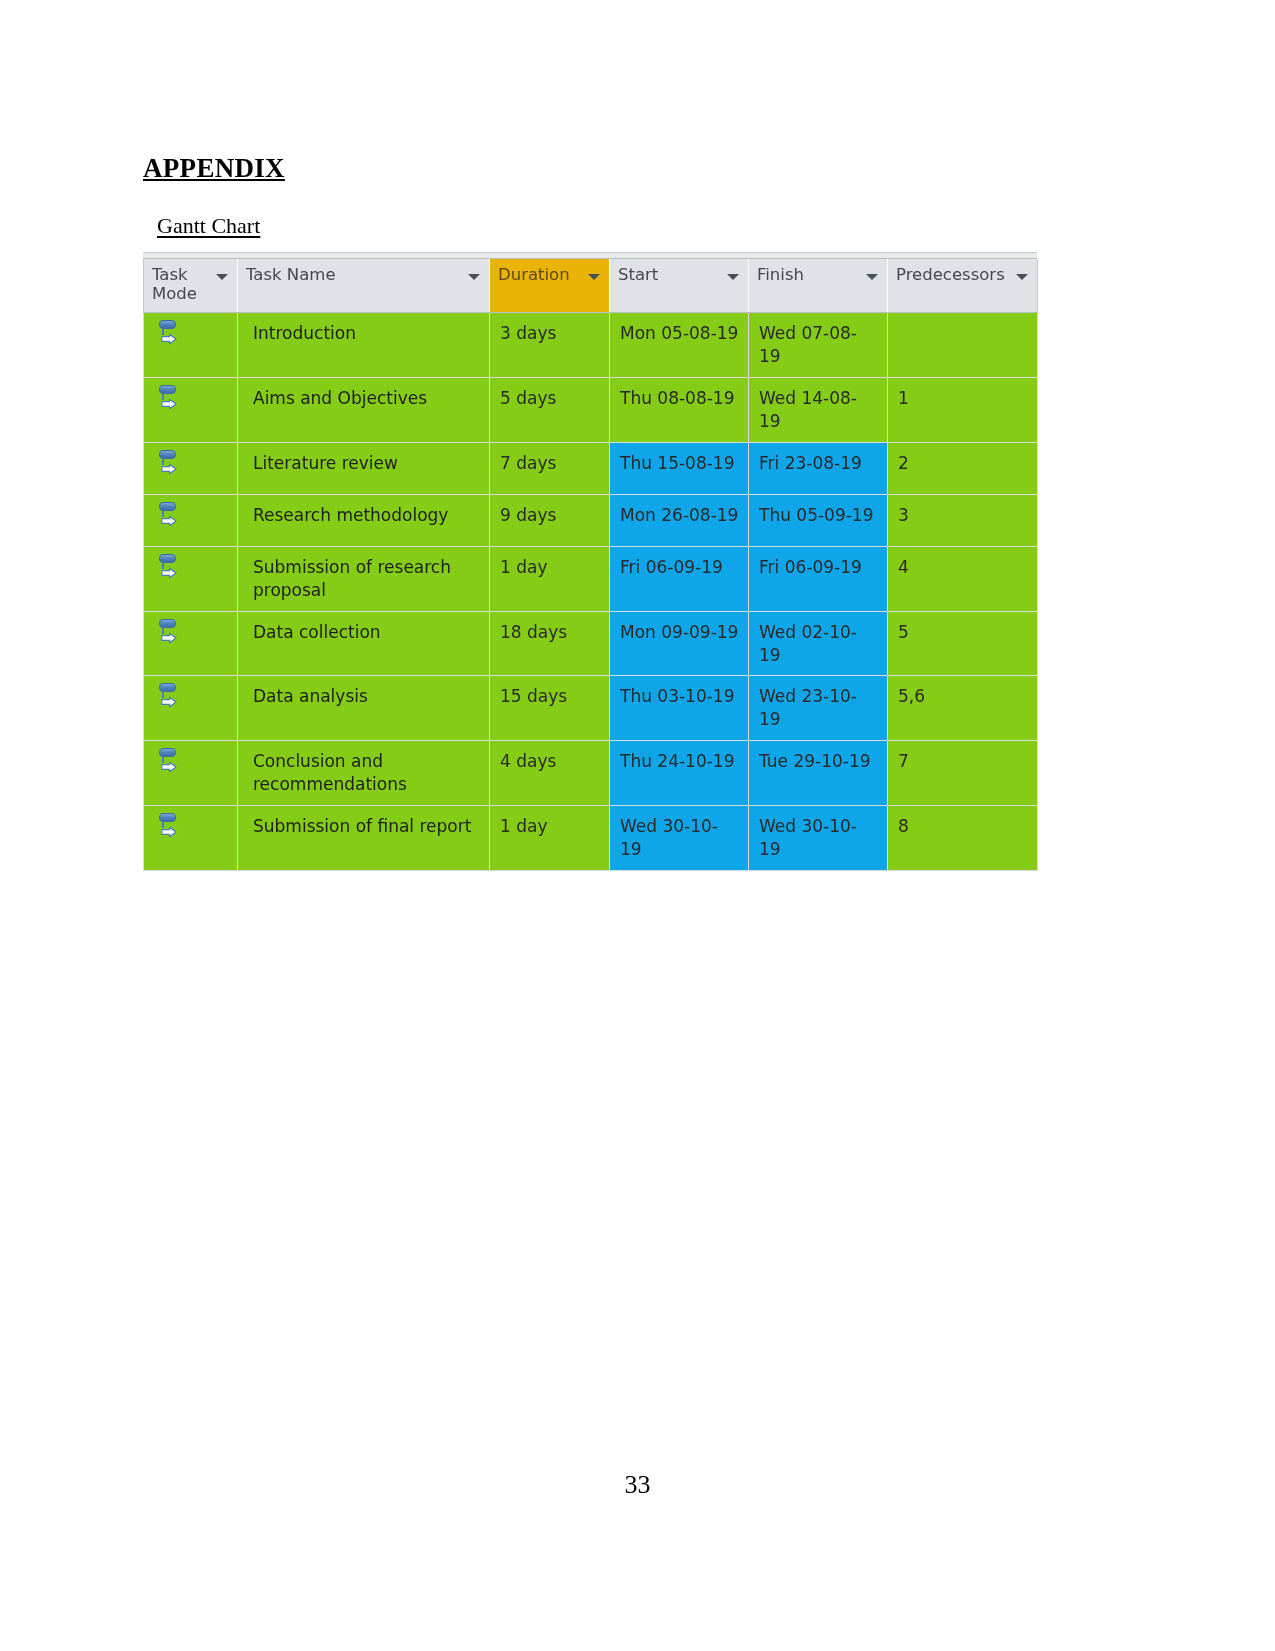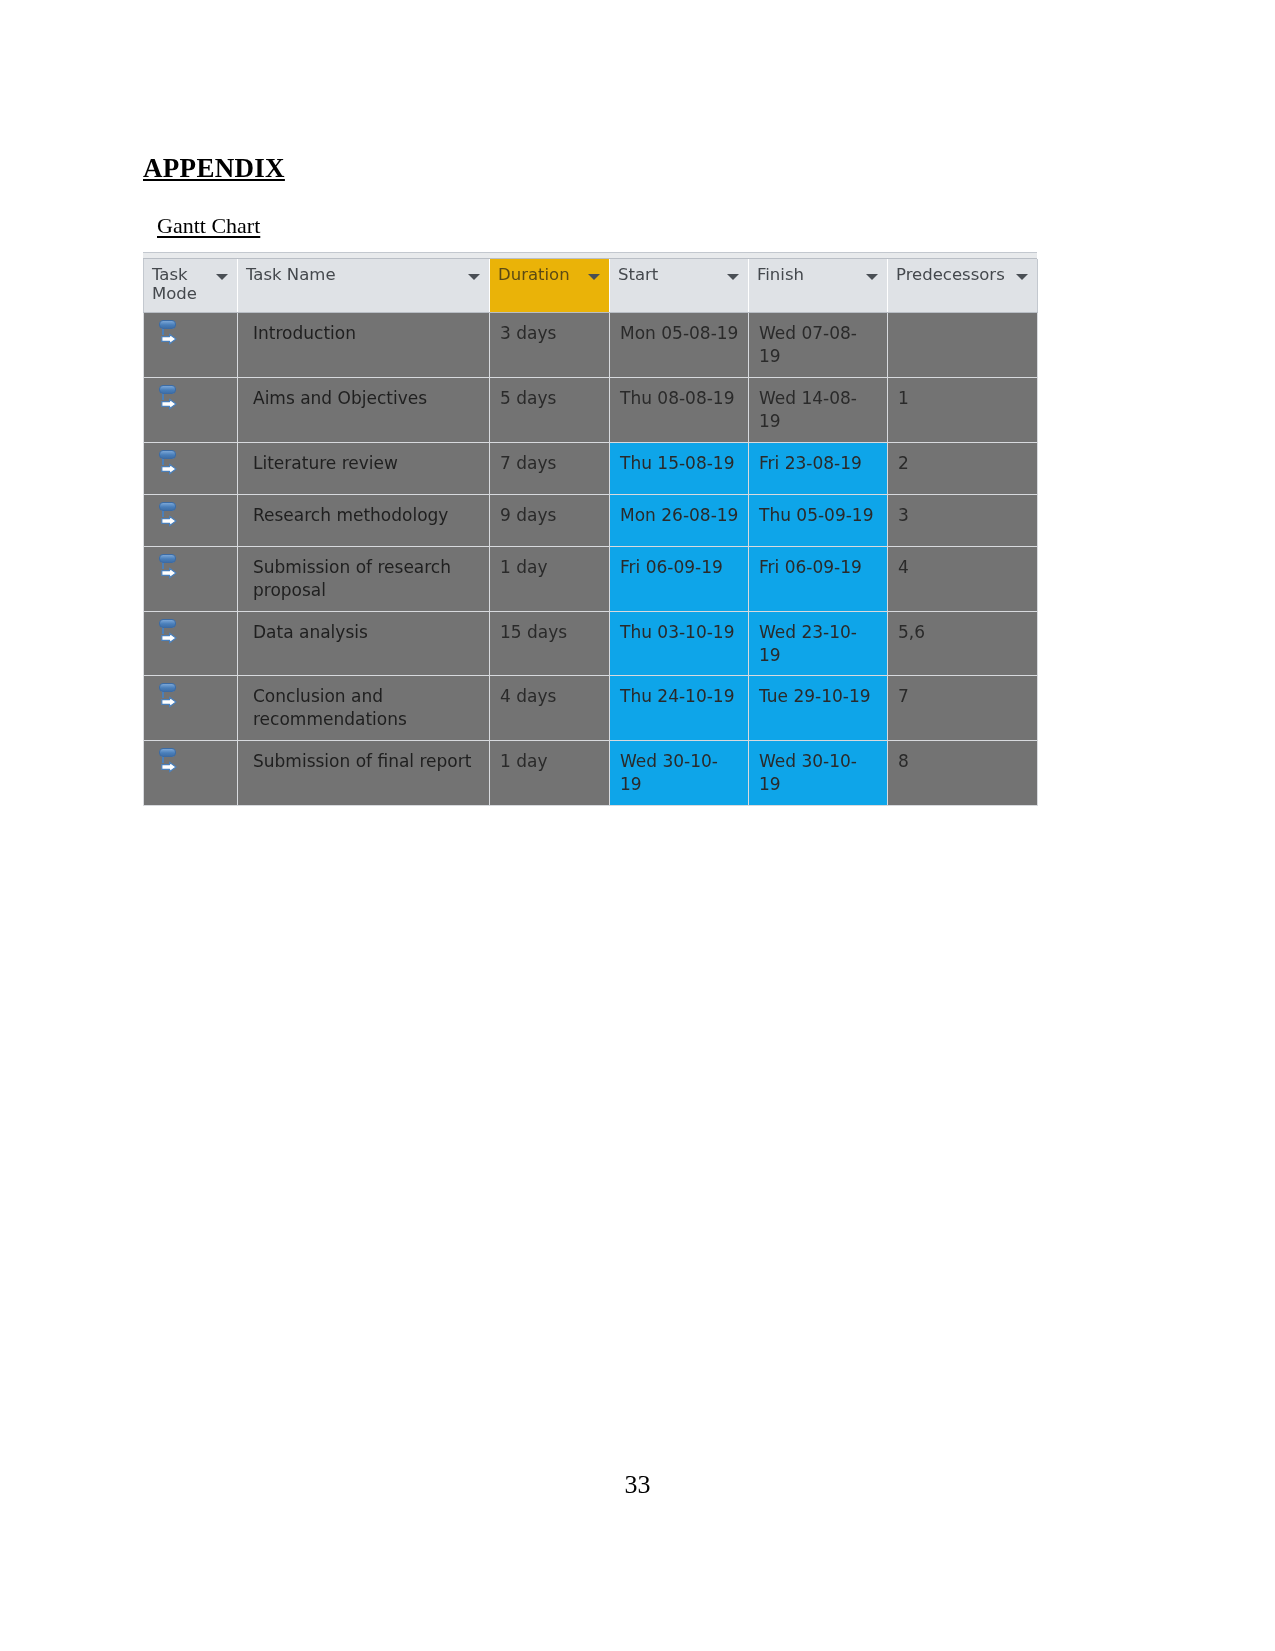--- a/index.html
+++ b/index.html
@@ -123,21 +123,21 @@
 
   
   tbody td {
     border-right: 1px solid #d8dade;
     border-bottom: 1px solid #d8dade;
     padding: 9px 9px 9px 10px;
     font-size: 17px;
     color: #2a2a2a;
     vertical-align: top;
     line-height: 1.35;
-    background: #737373;
+    background: #84cc16;
     box-sizing: border-box;
   }
   tbody td:first-child {
     border-left: 1px solid #d8dade;
     border-right: 1px solid #d8dade;
   }
   tbody td:last-child {
     border-right: 1px solid #d8dade;
   }
   tbody tr td.mode-cell {
@@ -333,20 +333,36 @@
           <tr class="r-short">
             <td class="mode-cell">
               <span class="mode-icon">
                 <span class="bar"></span>
                 <span class="stem"></span>
                 <svg class="arrow" viewBox="0 0 16 12" xmlns="http://www.w3.org/2000/svg">
                   <path d="M0.8 3.6 H8.6 V1.2 L15.0 6.0 L8.6 10.8 V8.4 H0.8 Z" fill="#ffffff" stroke="#4a7fba" stroke-width="1.2" stroke-linejoin="round"></path>
                 </svg>
               </span>
             </td>
+            <td class="name-cell">Data collection</td>
+            <td>18 days</td>
+            <td class="sel">Mon 09-09-19</td>
+            <td class="sel">Wed 02-10-19</td>
+            <td>5</td>
+          </tr>
+          <tr class="r-short">
+            <td class="mode-cell">
+              <span class="mode-icon">
+                <span class="bar"></span>
+                <span class="stem"></span>
+                <svg class="arrow" viewBox="0 0 16 12" xmlns="http://www.w3.org/2000/svg">
+                  <path d="M0.8 3.6 H8.6 V1.2 L15.0 6.0 L8.6 10.8 V8.4 H0.8 Z" fill="#ffffff" stroke="#4a7fba" stroke-width="1.2" stroke-linejoin="round"></path>
+                </svg>
+              </span>
+            </td>
             <td class="name-cell">Data analysis</td>
             <td>15 days</td>
             <td class="sel">Thu 03-10-19</td>
             <td class="sel">Wed 23-10-19</td>
             <td>5,6</td>
           </tr>
           <tr class="r-tall">
             <td class="mode-cell">
               <span class="mode-icon">
                 <span class="bar"></span>

